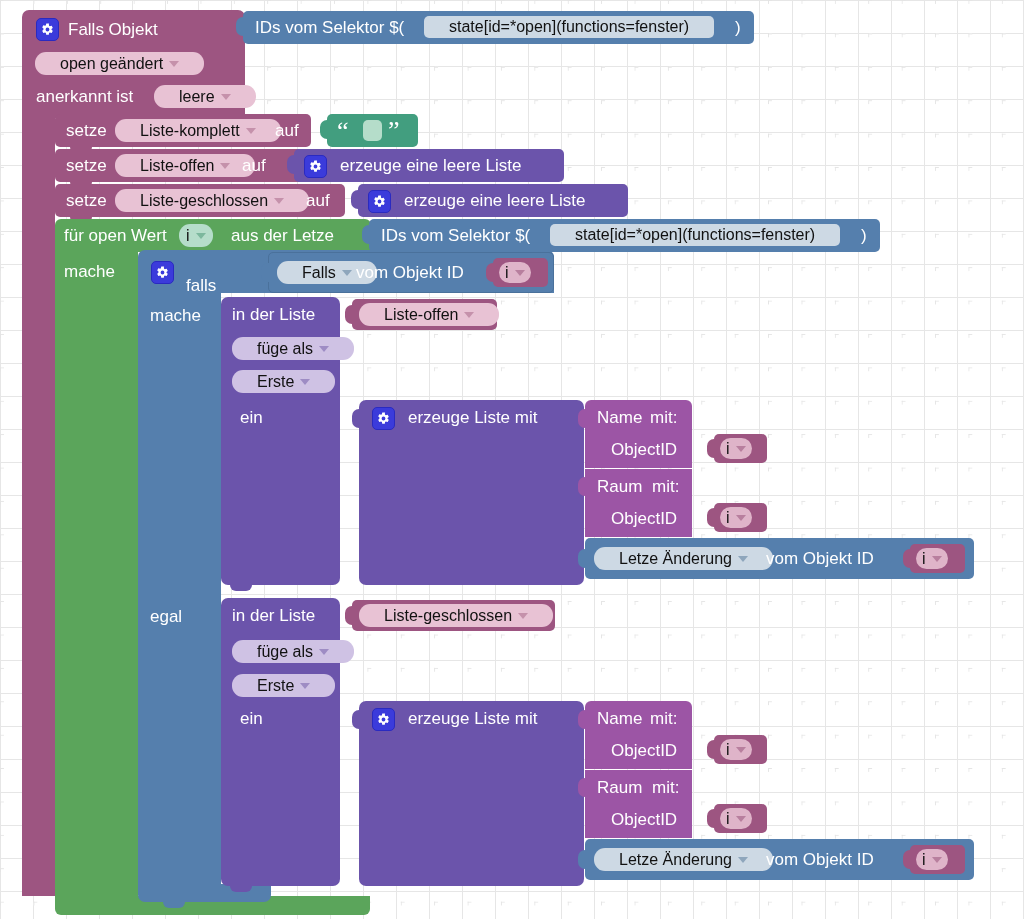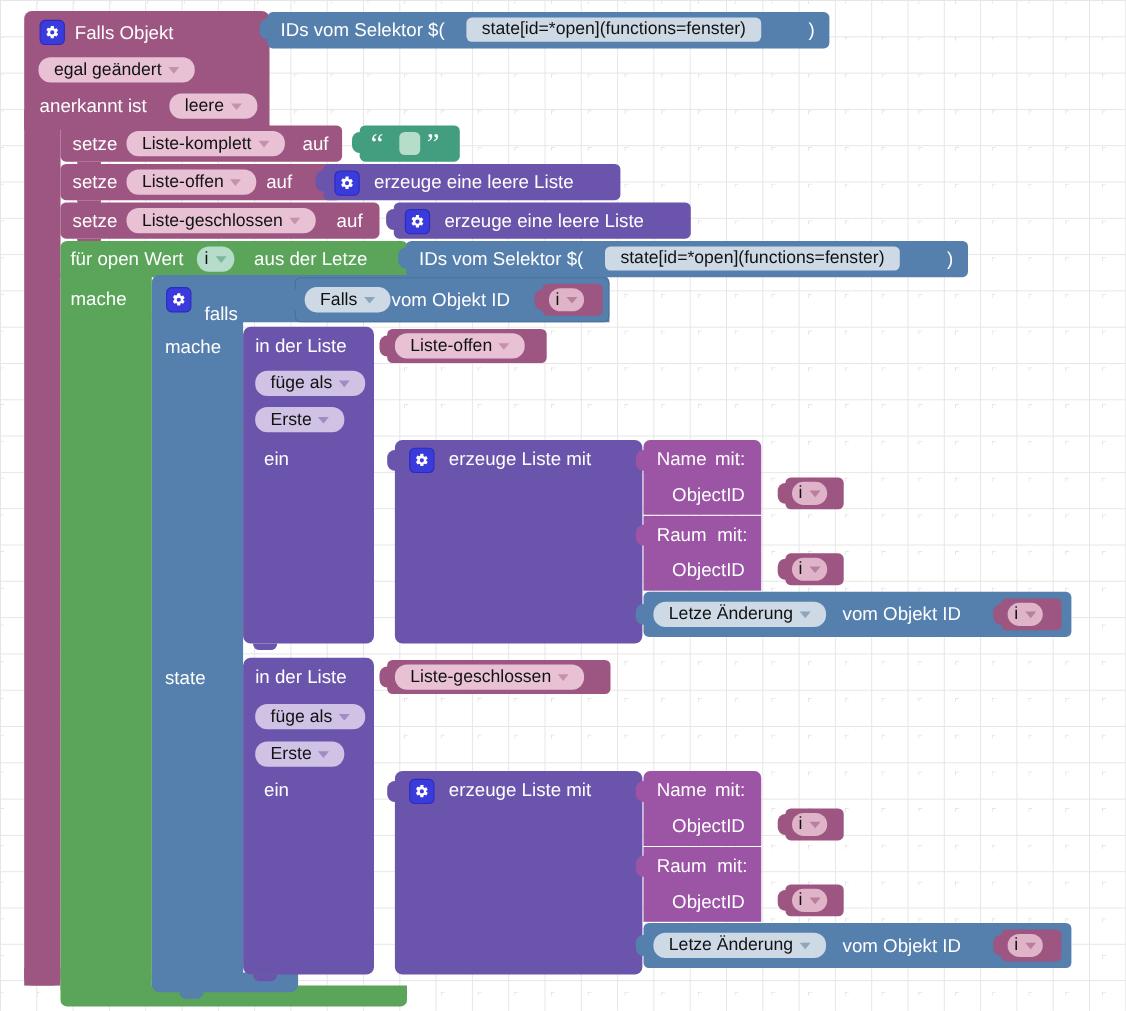--- a/index.html
+++ b/index.html
@@ -38,21 +38,21 @@
   .c-blue{background:#557fad;}
   .c-purple{background:#6b54ab;}
   .c-purple2{background:#9c55a5;}
   .c-textgrn{background:#429e7f;}
 
   .rnd{border-radius:5px;}
 
   
   .fld{
     position:absolute;display:flex;align-items:center;gap:6px;
-    border-radius:11px;padding:0 14px;height:23px;
+    border-radius:11px;padding:0 25px;height:23px;
     font-size:16px;color:#111;white-space:nowrap;box-sizing:border-box;
   }
   .fld .cap{font-size:16px;color:#111;}
   .fld .arw{width:0;height:0;border-left:5px solid transparent;border-right:5px solid transparent;}
   .f-pinkL{background:#e8c2d4;}
   .f-pinkL .arw{border-top:6px solid #c591ab;}
   .f-pinkM{background:#dfb4c9;}
   .f-pinkM .arw{border-top:6px solid #b87f9e;}
   .f-blueL{background:#cdd9e4;}
   .f-blueL .arw{border-top:6px solid #8ea6bc;}
@@ -97,21 +97,21 @@
 
   <div class="blk c-blue rnd" style="left:243px;top:11px;width:511px;height:33px;"></div>
   <div class="blk c-blue" style="left:236px;top:17px;width:10px;height:19px;border-radius:7px 0 0 7px;"></div>
   <div class="lbl" style="left:255px;top:19px;">IDs vom Selektor $(</div>
   <div class="fld f-blueL" style="left:424px;top:16px;height:22px;border-radius:5px;">
     <span class="cap">state[id=*open](functions=fenster)</span>
   </div>
   <div class="lbl" style="left:735px;top:19px;">)</div>
 
   <div class="fld f-pinkL" style="left:35px;top:52px;">
-    <span class="cap">egal geändert</span>
+    <span class="cap">open geändert</span>
     <span class="arw"></span>
   </div>
   <div class="lbl" style="left:36px;top:88px;">anerkannt ist</div>
   <div class="fld f-pinkL" style="left:154px;top:85px;">
     <span class="cap">leere</span>
     <span class="arw"></span>
   </div>
 
   <div class="blk c-mag rnd" style="left:55px;top:114px;width:256px;height:33px;"></div>
   <div class="bump c-mag" style="left:70px;top:147px;"></div>
@@ -199,21 +199,21 @@
   </div>
   <div class="lbl" style="left:356px;top:264px;">vom Objekt ID</div>
   <div class="blk c-mag rnd" style="left:493px;top:258px;width:55px;height:29px;"></div>
   <div class="blk c-mag" style="left:486px;top:263px;width:10px;height:19px;border-radius:7px 0 0 7px;"></div>
   <div class="fld f-pinkM" style="left:499px;top:262px;padding:0 6px;height:21px;">
     <span class="cap">i</span>
     <span class="arw"></span>
   </div>
 
   <div class="lbl" style="left:150px;top:307px;">mache</div>
-  <div class="lbl" style="left:150px;top:608px;">state</div>
+  <div class="lbl" style="left:150px;top:608px;">egal</div>
 
   <div class="blk c-purple rnd" style="left:221px;top:297px;width:119px;height:288px;border-radius:7px;"></div>
   <div class="lbl" style="left:232px;top:306px;">in der Liste</div>
 
   <div class="blk c-mag rnd" style="left:352px;top:299px;width:145px;height:31px;"></div>
   <div class="blk c-mag" style="left:345px;top:305px;width:10px;height:19px;border-radius:7px 0 0 7px;"></div>
   <div class="fld f-pinkL" style="left:359px;top:303px;">
     <span class="cap">Liste-offen</span>
     <span class="arw"></span>
   </div>

